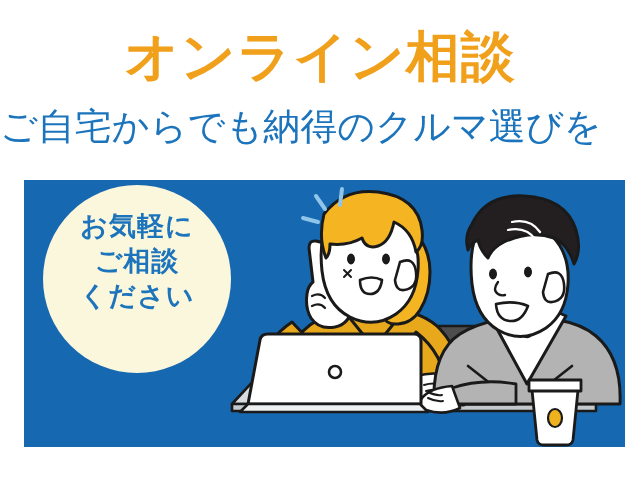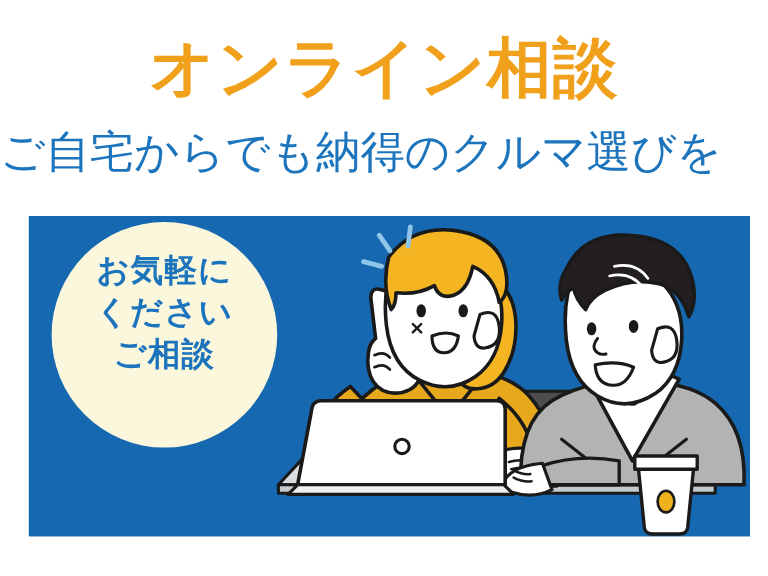--- a/index.html
+++ b/index.html
@@ -203,18 +203,18 @@
       <g>
         <path d="M508 210 l5 50 q1 5 7 5 h22 q6 0 7 -5 l5 -50 z" fill="#FFFFFF" stroke="#1A1A1A" stroke-width="2.8" stroke-linejoin="round"></path>
         <path d="M505 200 h52 v11 h-52 z" fill="#FFFFFF" stroke="#1A1A1A" stroke-width="2.8" stroke-linejoin="round"></path>
         <ellipse cx="531" cy="238" rx="7" ry="9" fill="#EFB21F" stroke="#1A1A1A" stroke-width="2.2"></ellipse>
       </g>
 
     </svg>
 
     <div id="badge-text">
       <div>お気軽に</div>
+      <div>ご相談</div>
       <div>ください</div>
-      <div>ご相談</div>
     </div>
 
   </div>
 </div>
 
 </body></html>

